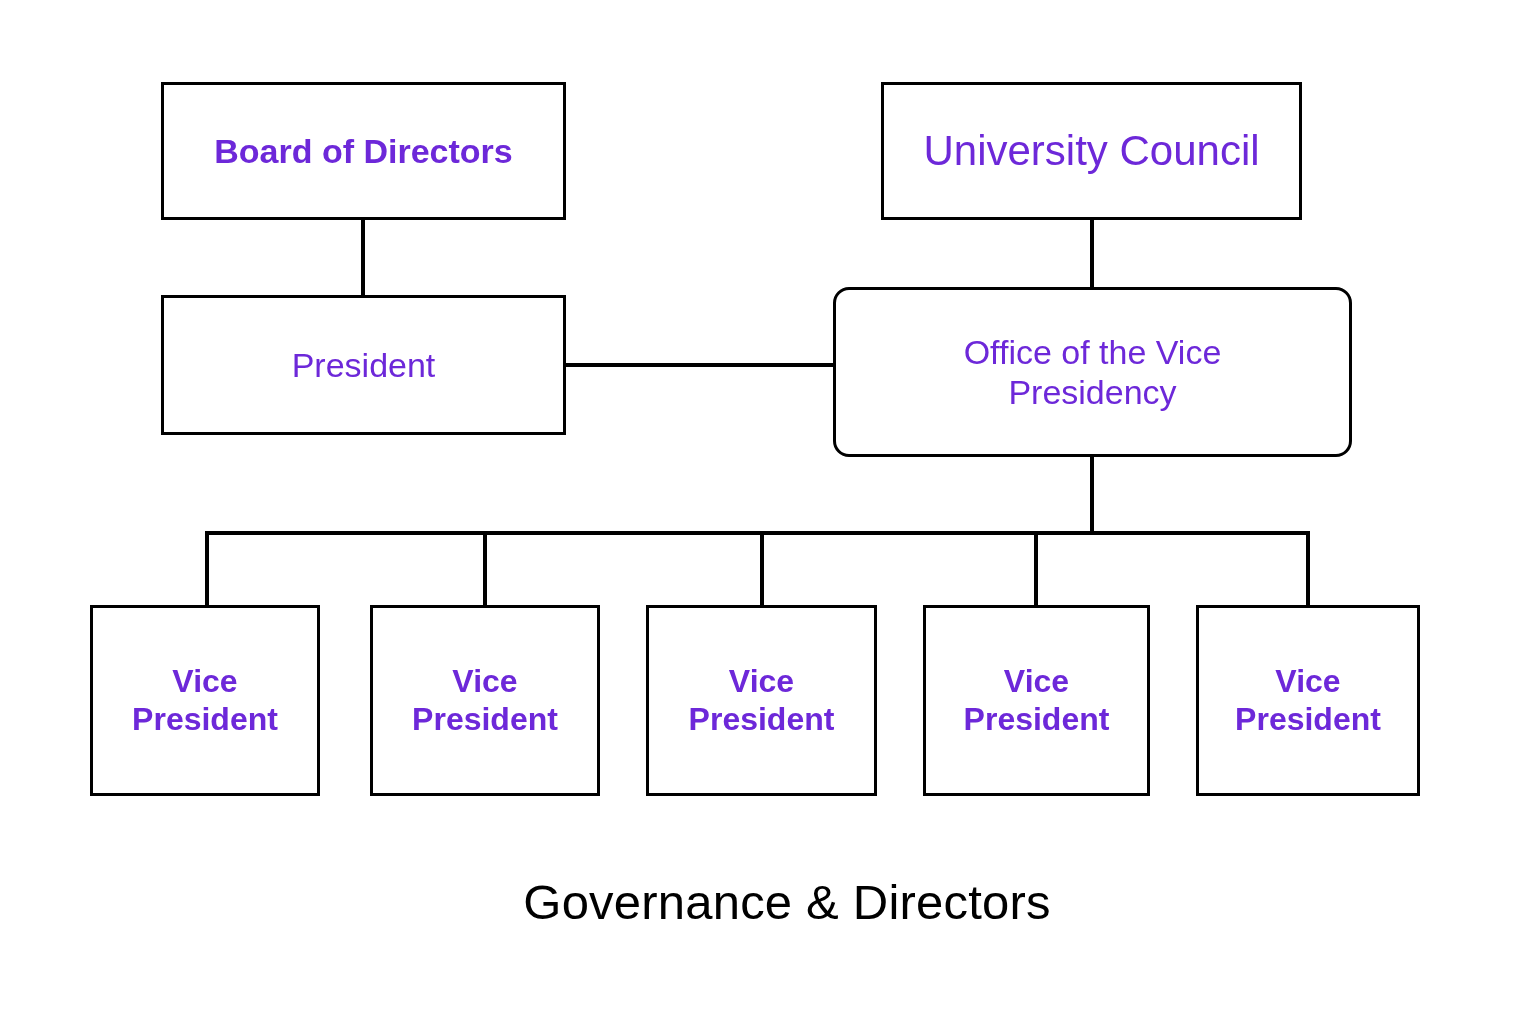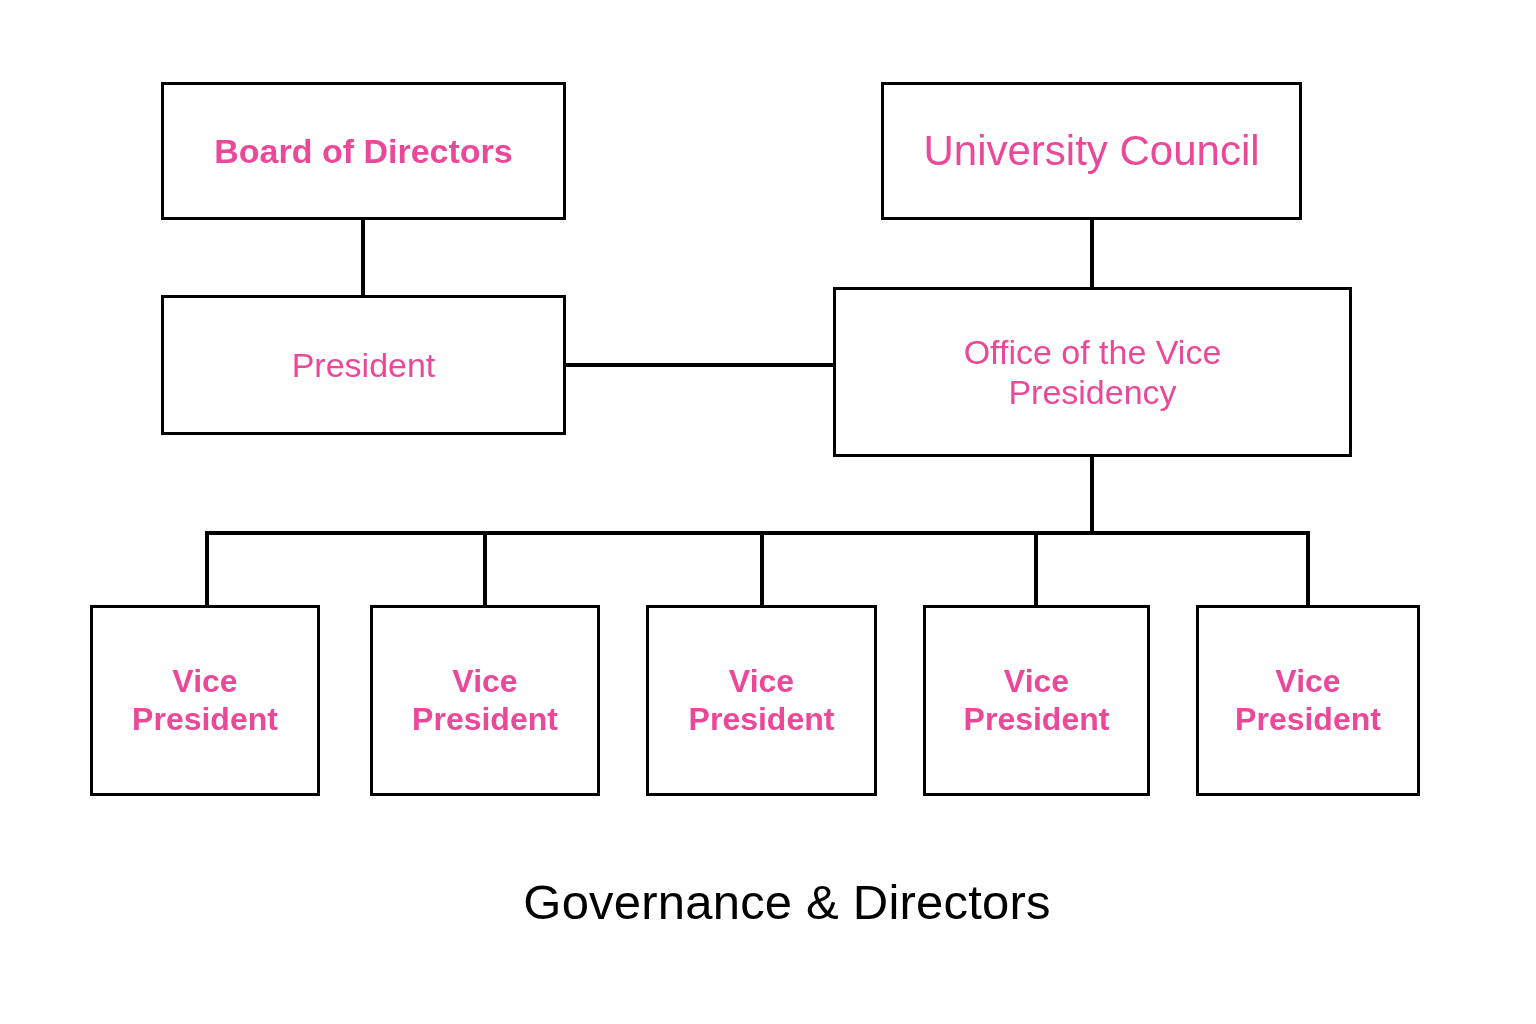--- a/index.html
+++ b/index.html
@@ -22,37 +22,37 @@
   
   .node {
     position: absolute;
     box-sizing: border-box;
     border: 3px solid #000000;
     background: #ffffff;
     display: flex;
     align-items: center;
     justify-content: center;
     text-align: center;
-    color: #ec4899;
+    color: #6d28d9;
     line-height: 1.18;
     z-index: 2;
   }
   .node .label {
     display: block;
     padding: 0 8px;
     white-space: pre-line;
   }
 
   
   .n-board  { left:161px; top:82px;  width:405px; height:138px; font-size:34px; font-weight:bold; }
   .n-council{ left:881px; top:82px;  width:421px; height:138px; font-size:42px; font-weight:normal; }
 
   
   .n-president { left:161px; top:295px; width:405px; height:140px; font-size:34px; font-weight:normal; }
-  .n-ovp       { left:833px; top:287px; width:519px; height:170px; font-size:34px; font-weight:normal; }
+  .n-ovp       { left:833px; top:287px; width:519px; height:170px; font-size:34px; font-weight:normal;border-radius:16px; }
 
   
   .n-vp { top:605px; height:191px; font-size:32px; font-weight:bold;justify-content:center; }
   .n-vp1 { left:90px;   width:230px; }
   .n-vp2 { left:370px;  width:230px; }
   .n-vp3 { left:646px;  width:231px; }
   .n-vp4 { left:923px;  width:227px; }
   .n-vp5 { left:1196px; width:224px; }
 
   

